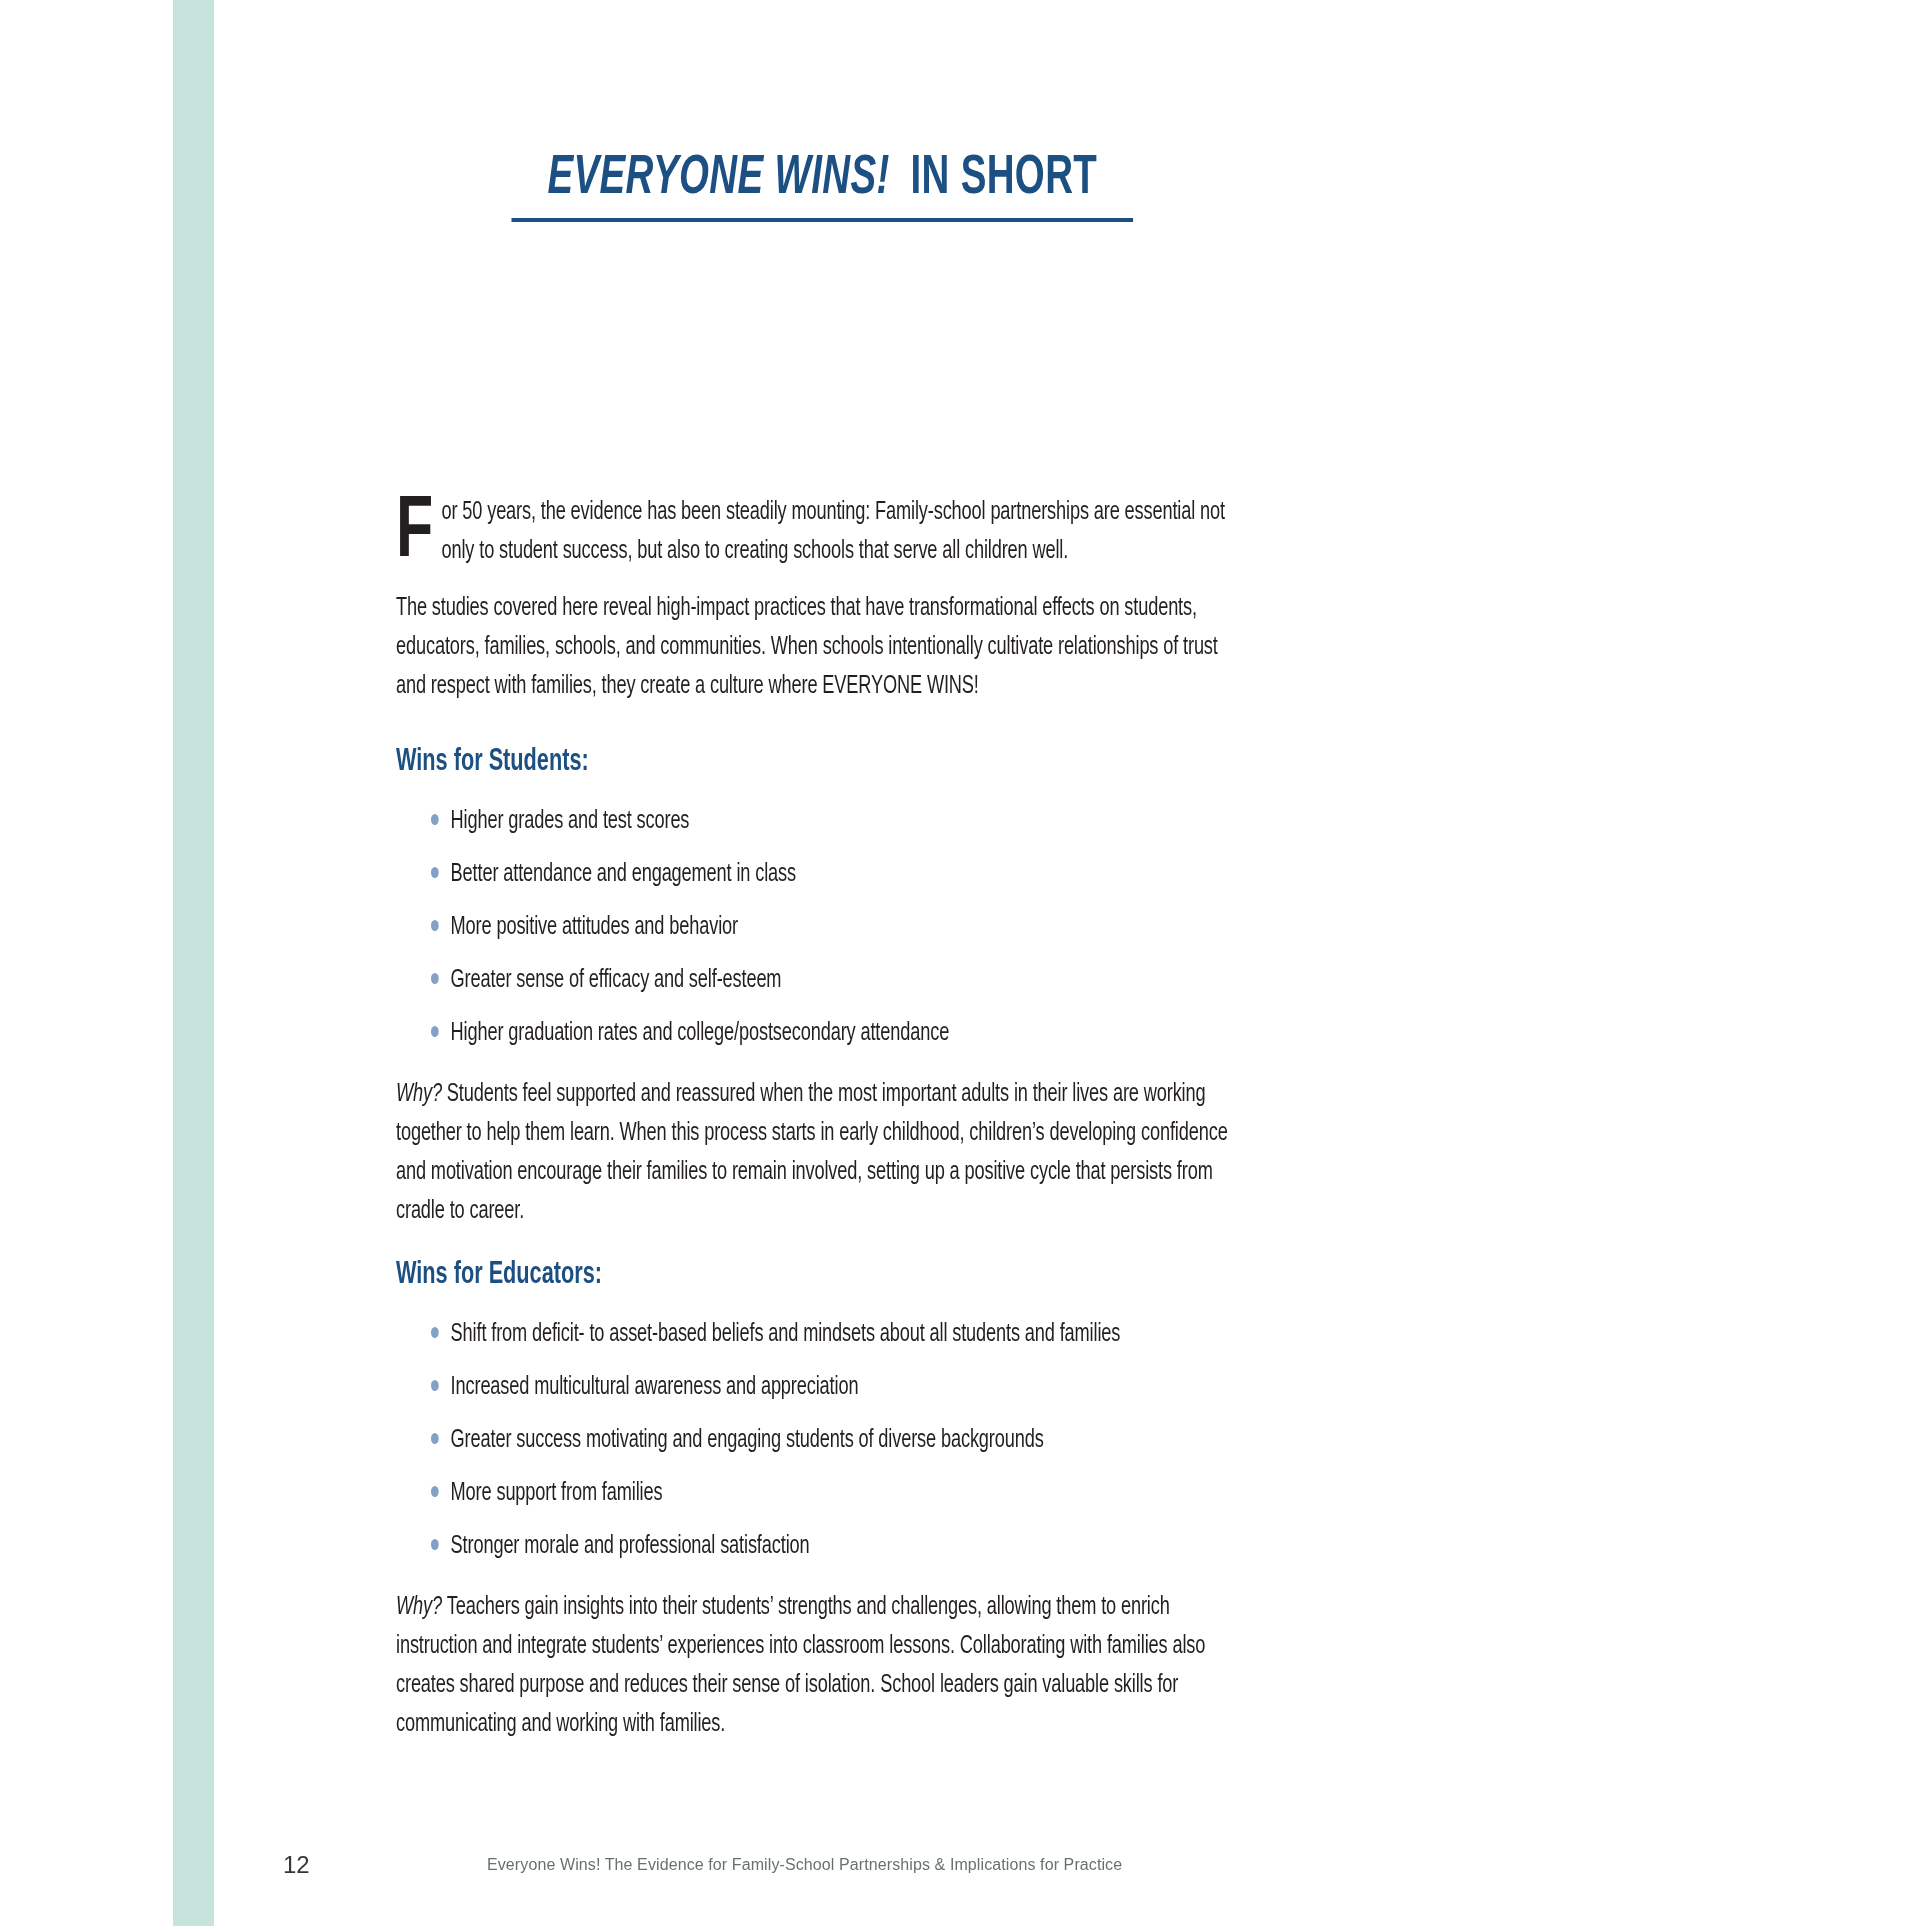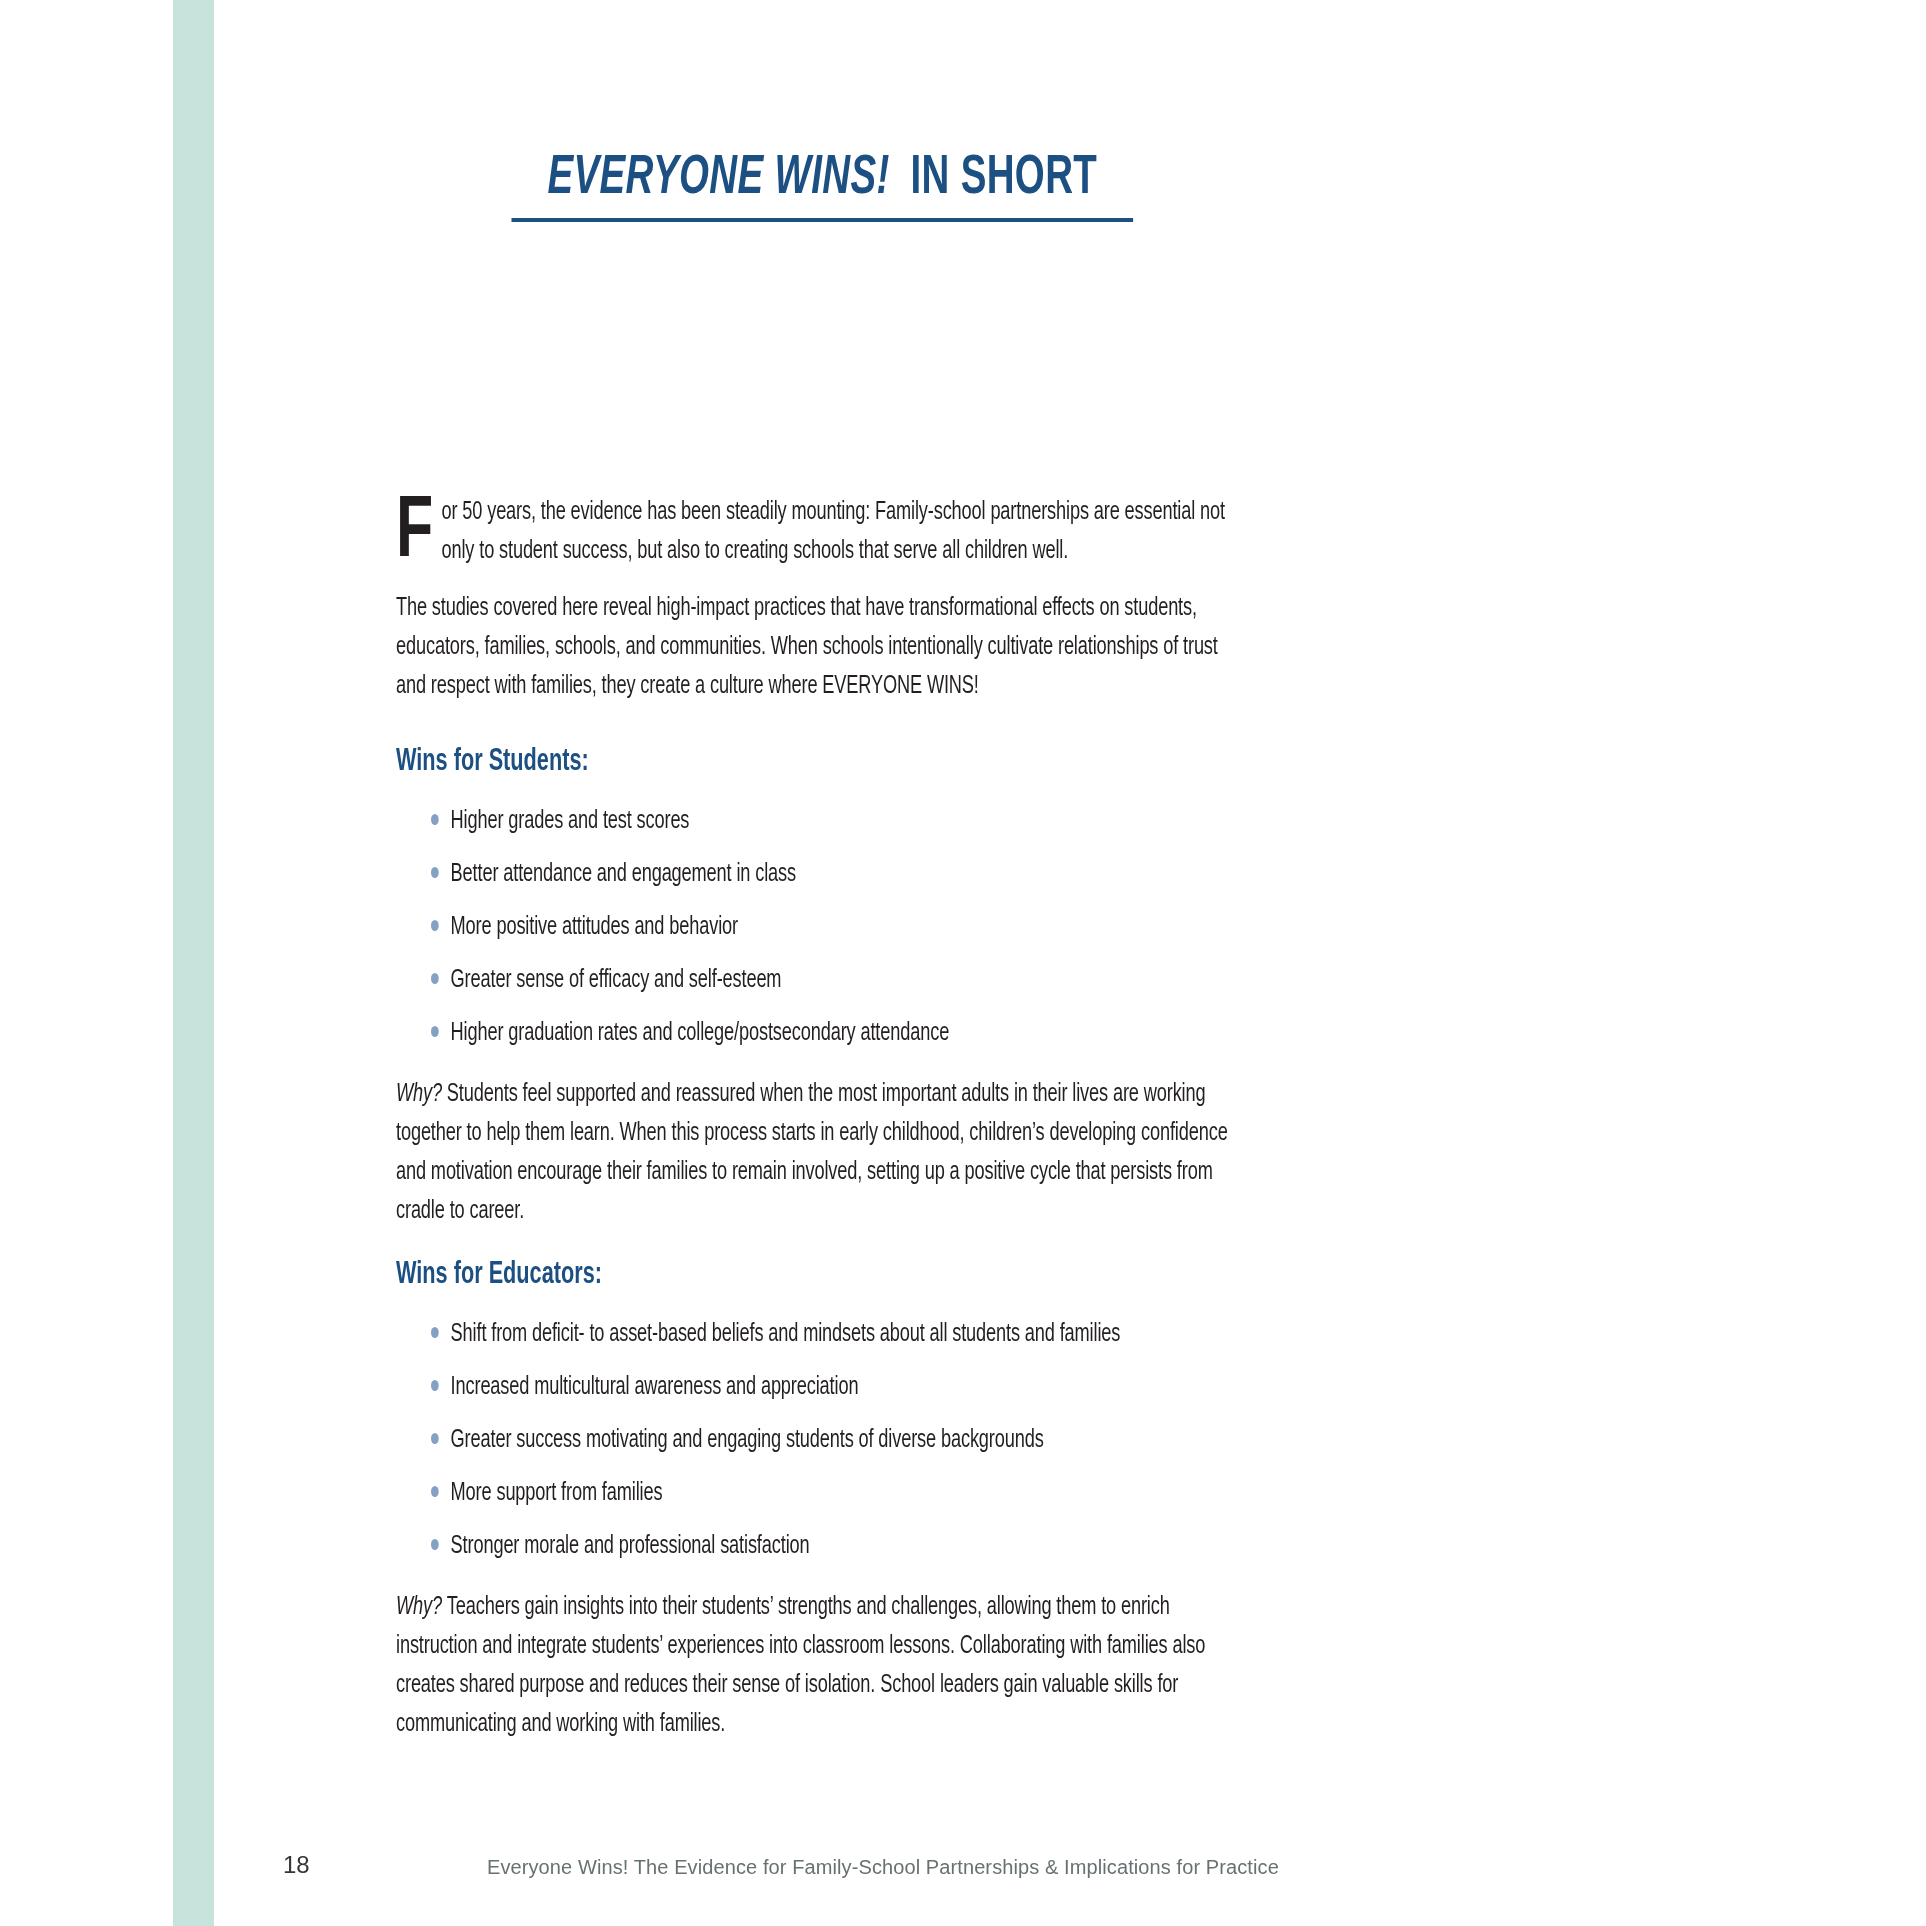--- a/index.html
+++ b/index.html
@@ -98,21 +98,21 @@
 
   .pagenum {
     position: absolute;
     left: 283px; top: 1851px;
     font-size: 24px;
     color: #363636;
   }
   .foottext {
     position: absolute;
     left: 487px; top: 1856px;
-    font-size: 20px;
+    font-size: 16px;
     letter-spacing: 0.1px;
     color: var(--footer_gray, #677172);
   }
 </style>
 </head>
 <body>
 
 <div class="stripe"></div>
 
 <div class="content">
@@ -153,15 +153,15 @@
     <li><span>More support from families</span></li>
     <li><span>Stronger morale and professional satisfaction</span></li>
   </ul>
 
   <p class="para why">
     <em>Why?</em><span>Teachers gain insights into their students’ strengths and challenges, allowing them to enrich instruction and integrate students’ experiences into classroom lessons. Collaborating with families also creates shared purpose and reduces their sense of isolation. School leaders gain valuable skills for communicating and working with families.</span>
   </p>
 
 </div>
 
-<span class="pagenum">18</span>
+<span class="pagenum">12</span>
 <span class="foottext">Everyone Wins! The Evidence for Family-School Partnerships &amp; Implications for Practice</span>
 
 
 </body></html>

